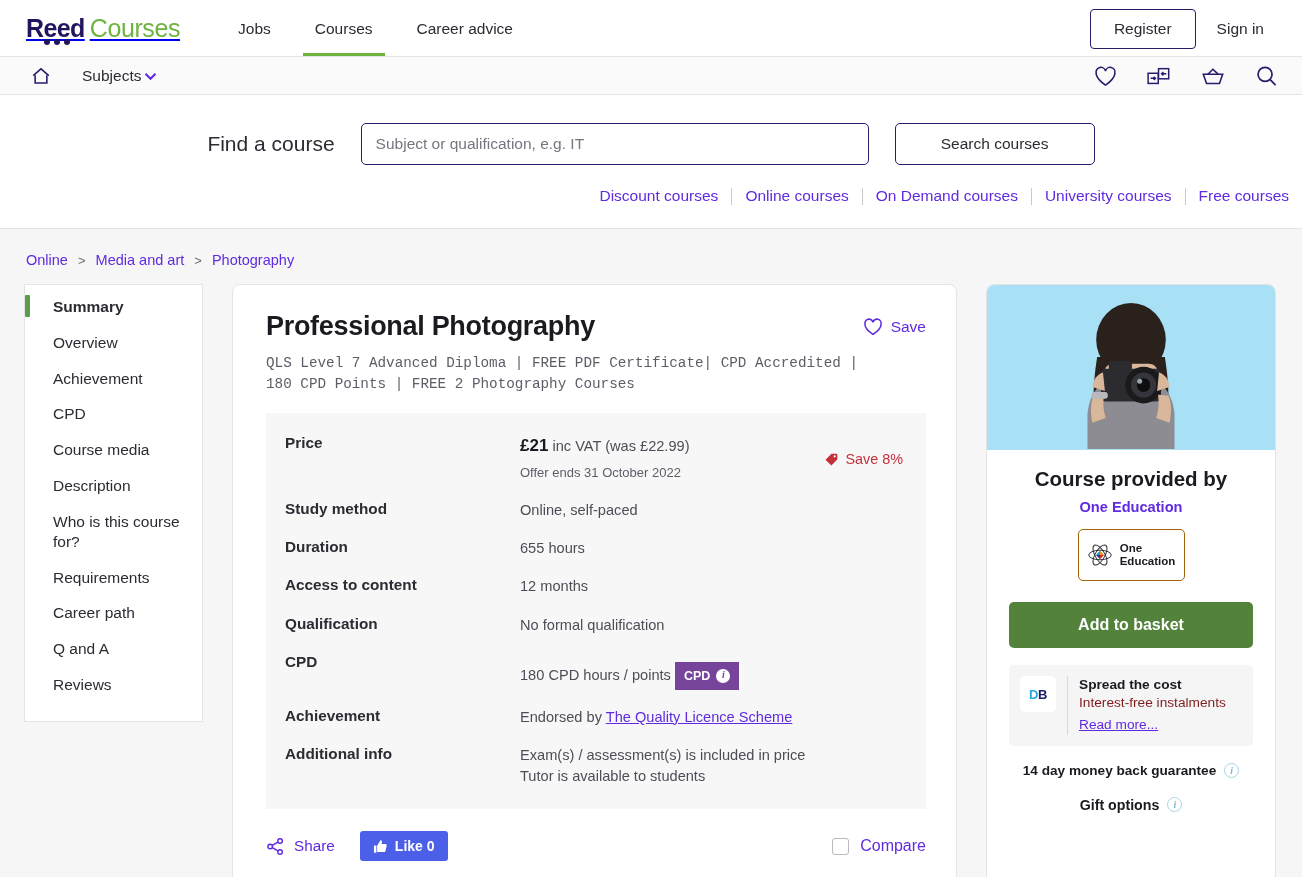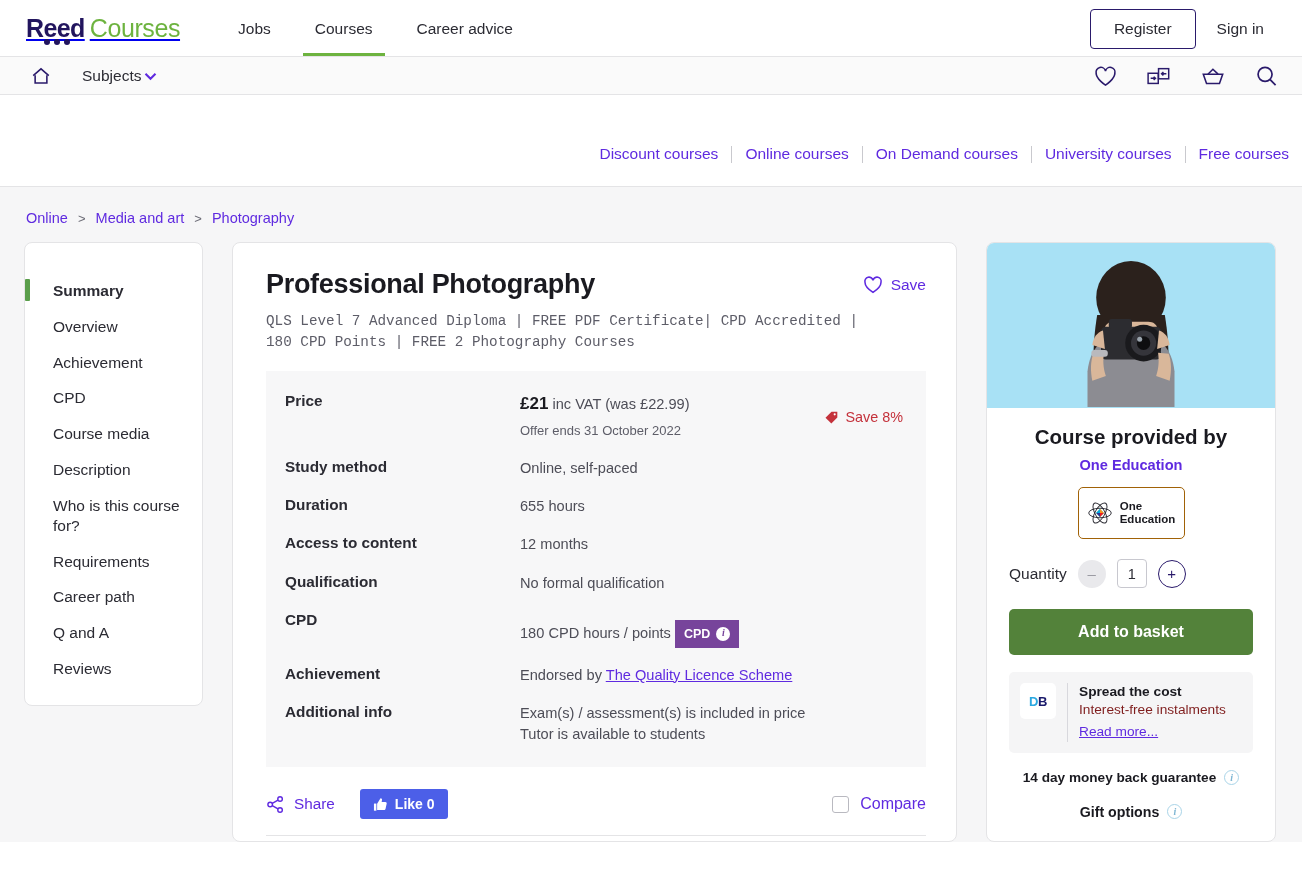--- a/index.html
+++ b/index.html
@@ -108,22 +108,22 @@
   .pagebody { background: #f6f6f7; padding: 18px 24px 0 24px; height: 655px; }
   .breadcrumb { font-size: 14.5px; margin: 5px 0 16px 2px; }
   .breadcrumb a { color: #5f2ae0; text-decoration: none; }
   .breadcrumb .sep { color: #6b6b75; padding: 0 6px; font-size: 13px; }
 
   .cols { display: flex; gap: 29px; align-items: flex-start; }
 
   
   .sidecard {
     width: 179px; background: #fff;
-    border: 1px solid #e4e4e6; border-radius: 8px;
-    padding: 38px 0 26px 0;
+    border: 1px solid #e4e4e6; border-radius: 0;
+    padding: 12px 0 26px 0;
   }
   .side-item {
     position: relative; padding: 0 16px 0 28px;
     font-size: 15.5px; color: #2b2b33; line-height: 1.28;
     margin-bottom: 16px; cursor: pointer; text-decoration: none; display: block;
   }
   .side-item:last-child { margin-bottom: 0; }
   .side-item.active { font-weight: bold; }
   .side-item.active::before {
     content: ""; position: absolute; left: 0; top: -2px;
@@ -326,20 +326,25 @@
     <a href="#">
       <svg width="23" height="22" viewBox="0 0 24 23" fill="none" stroke="currentColor" stroke-width="1.8">
         <circle cx="10.5" cy="9.8" r="7.3"></circle>
           <path d="M15.8 15.3 21.5 21"></path>
       </svg>
     </a>
   </div>
 </div>
 
 <div class="searchband">
+  <div class="searchrow">
+    <span class="findlabel">Find a course</span>
+    <input class="searchinput" type="text" placeholder="Subject or qualification, e.g. IT" style="">
+    <button class="btn-search">Search courses</button>
+  </div>
   <div class="quicklinks">
     <a href="#">Discount courses</a>
     <span class="sep"></span>
     <a href="#">Online courses</a>
     <span class="sep"></span>
     <a href="#">On Demand courses</a>
     <span class="sep"></span>
     <a href="#">University courses</a>
     <span class="sep"></span>
     <a href="#">Free courses</a>
@@ -508,26 +513,20 @@
           <path d="M15 15 19.5 15 15 19.5z" fill="#ed1c24"></path>
           <path d="M15 15 15 19.5 10.5 15z" fill="#2e3192"></path>
           <path d="M15 15 10.5 15 15 10.5z" fill="#00a7e1"></path>
         </svg>
         <div class="provider-logo-text">
           <div>One</div>
           <div>Education</div>
         </div>
       </div>
 
-      <div class="qty-row">
-        <span class="qty-label">Quantity</span>
-        <button class="qty-minus">–</button>
-        <input class="qty-input" type="text" value="1" style="">
-        <button class="qty-plus">+</button>
-      </div>
 
       <button class="btn-basket">Add to basket</button>
 
       <div class="spread">
         <div class="db-logo">
           <span class="d">D</span>
             <span class="b">B</span>
         </div>
         <div class="spread-div"></div>
         <div class="spread-text">

